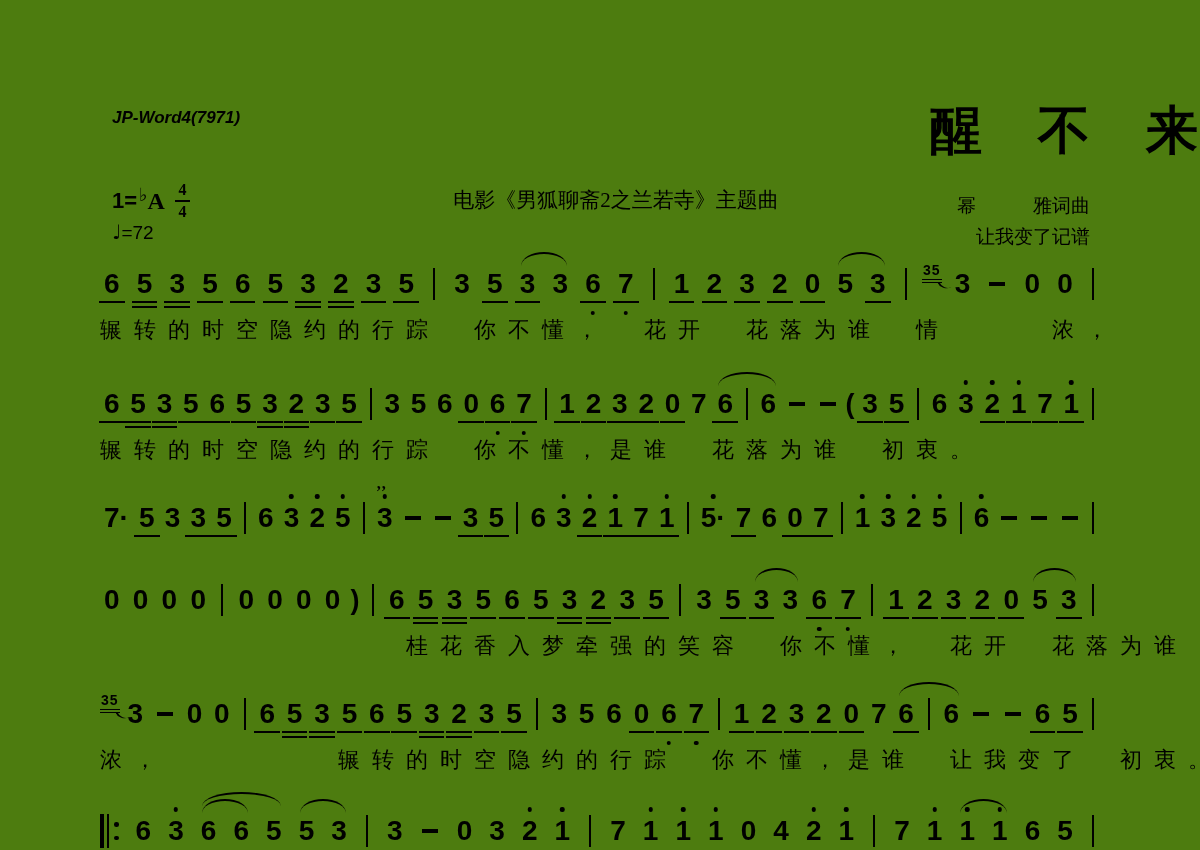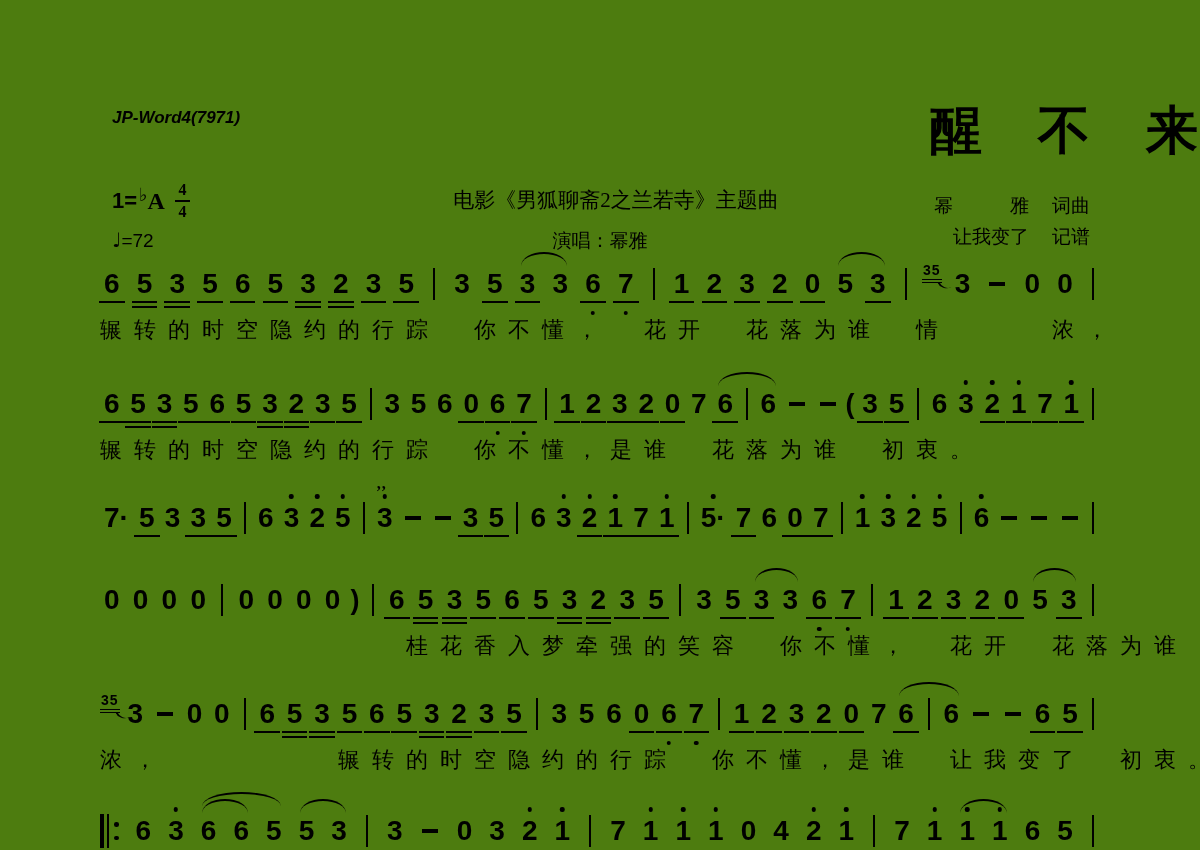--- a/index.html
+++ b/index.html
@@ -10,32 +10,32 @@
     text-decoration:underline;
   }
   
   .watermark{position:absolute;left:112px;top:108px;font-size:17px;font-style:italic;font-weight:600;
     font-family:"Liberation Sans","DejaVu Sans",sans-serif;}
   .title{position:absolute;left:0;top:96px;width:100%;text-align:right;
     font-size:52px;font-weight:700;letter-spacing:2px;}
   .subtitle{position:absolute;left:0;top:186px;width:100%;text-align:center;font-size:21px;margin-left:16px;}
   .performer{position:absolute;left:0;top:228px;width:100%;text-align:center;font-size:19px;}
   .credits{position:absolute;right:110px;top:190px;font-size:19px;line-height:31px;}
-  .credit-row{display:flex;gap:23px;justify-content:flex-end;}
+  .credit-row{display:flex;gap:0;justify-content:flex-end;}
   
   .keyblock{position:absolute;left:112px;top:182px;display:flex;align-items:center;
     font-family:"Liberation Sans","DejaVu Sans",sans-serif;font-weight:700;}
   .key-prefix{font-size:22px;}
   .key-flat{font-size:18px;position:relative;top:-7px;margin-left:2px;font-family:"DejaVu Sans",sans-serif;}
   .key-letter{font-size:24px;font-family:"Liberation Serif",serif;}
   .timesig{display:inline-flex;flex-direction:column;align-items:center;margin-left:10px;
     font-size:16px;line-height:1;font-family:"Liberation Serif",serif;}
   .timesig-bar{width:15px;height:2px;background:#000;margin:2px 0;}
   .tempoblock{position:absolute;left:112px;top:220px;font-size:19px;
-    font-family:"Liberation Sans","DejaVu Sans",sans-serif;margin-top:8px;}
+    font-family:"Liberation Sans","DejaVu Sans",sans-serif;}
   .tempo-note{font-family:"DejaVu Sans",sans-serif;font-size:20px;}
   
   .music-line{position:absolute;left:100px;width:1000px;}
   .ml1{top:268px}.ml2{top:388px}.ml3{top:502px}.ml4{top:584px}.ml5{top:698px}.ml6{top:814px}
   .notes{position:relative;display:flex;justify-content:space-between;align-items:center;
     line-height:30px;}
   .n{position:relative;font-size:28px;font-weight:700;padding:0 2px;margin:0 2px;
     font-family:"Liberation Sans","DejaVu Sans",sans-serif;}
   .u1,.u2{position:absolute;left:-3px;right:-3px;height:2px;background:#000;}
   .u1{bottom:-4px;} .u2{bottom:-9px;}
@@ -65,21 +65,20 @@
 </style>
 </head>
 <body>
 
 <div id="page">
 
   <div class="watermark">JP-Word4(7971)</div>
 
   <div class="title">醒　不　来</div>
   <div class="subtitle">电影《男狐聊斋2之兰若寺》主题曲</div>
-  <div class="performer">演唱：幂雅</div>
 
   <div class="credits">
     <div class="credit-row">
       <span>幂　　　雅</span>
       <span>词曲</span>
     </div>
     <div class="credit-row">
       <span>让我变了</span>
       <span>记谱</span>
     </div>

